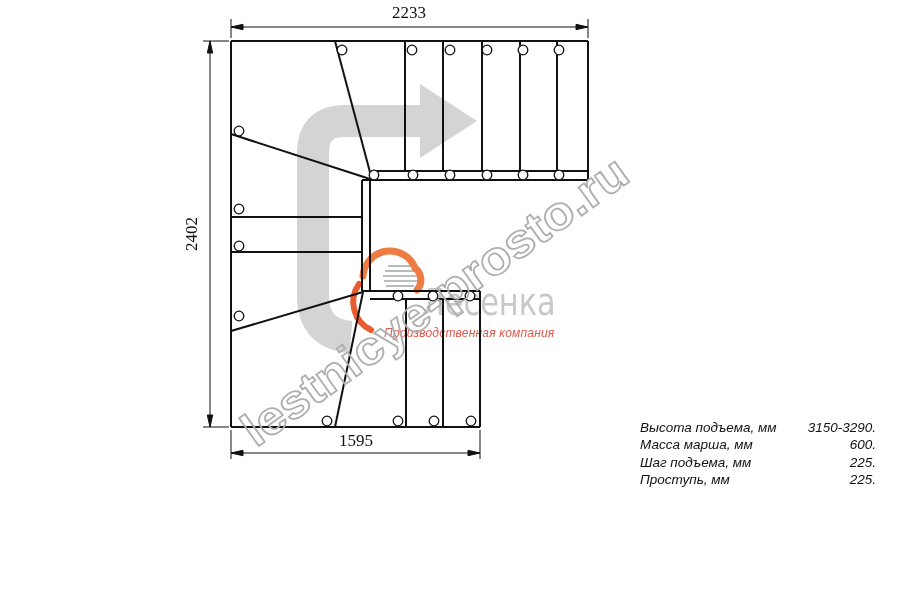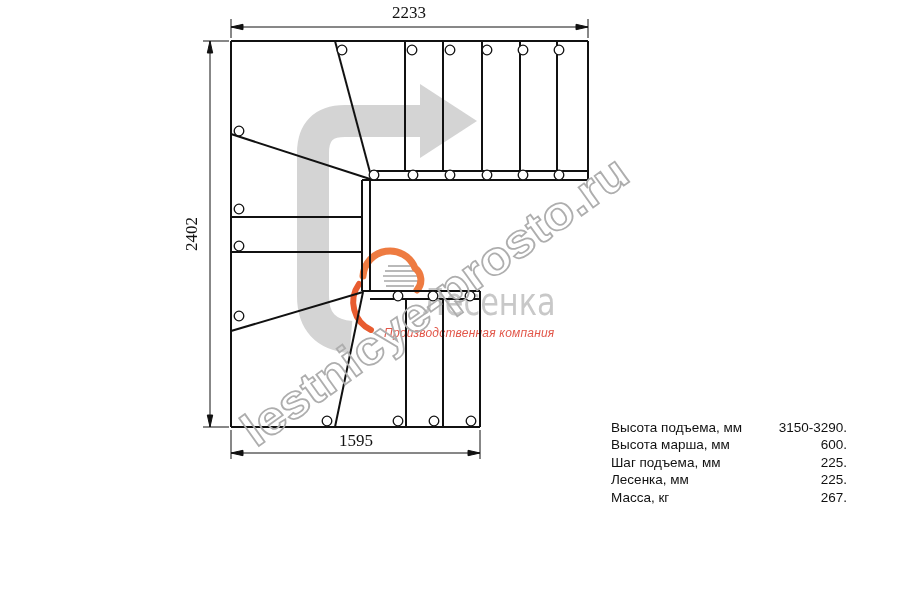--- a/index.html
+++ b/index.html
@@ -7,22 +7,22 @@
          font-family:"Liberation Sans",sans-serif;}
   #plan-svg{position:absolute;left:0;top:0;z-index:2;}
   .dim-text{font-family:"Liberation Serif",serif;font-size:17px;fill:#111;}
   .wm-text{font-family:"Liberation Sans",sans-serif;font-weight:bold;font-size:47px;}
   .logo-brand{position:absolute;left:422px;top:281px;z-index:1;
               font-family:"DejaVu Sans",sans-serif;font-size:37px;color:#c8c8c8;
               transform:scaleX(0.82);transform-origin:left top;white-space:nowrap;}
   .logo-tagline{position:absolute;left:384px;top:326px;z-index:1;
                 font-family:"Liberation Sans",sans-serif;font-style:italic;font-size:12px;
                 color:#e2574a;letter-spacing:0.2px;white-space:nowrap;}
-  .specs{position:absolute;left:611px;top:419px;width:236px;z-index:3;
-         font-family:"Liberation Sans",sans-serif;font-size:13.5px;color:#111;}
+  .specs{position:absolute;left:640px;top:419px;width:236px;z-index:3;
+         font-family:"Liberation Sans",sans-serif;font-style:italic;font-size:13.5px;color:#111;}
   .spec-row{display:flex;justify-content:space-between;height:17.4px;line-height:17.4px;}
   .spec-label{white-space:nowrap;}
   .spec-value{white-space:nowrap;text-align:center;}
 </style>
 </head>
 <body>
 
 <div id="stage">
 
   <div class="logo-brand">Лесенка</div>
@@ -131,30 +131,26 @@
 
     <text class="wm-text" transform="translate(256,448) rotate(-35.5)" fill="none" stroke="#aeaeae" stroke-width="1.7" textLength="462" lengthAdjust="spacingAndGlyphs">lestnicye-prosto.ru</text>
   </svg>
 
   <div class="specs">
     <div class="spec-row">
       <span class="spec-label">Высота подъема, мм</span>
       <span class="spec-value">3150-3290.</span>
     </div>
     <div class="spec-row">
-      <span class="spec-label">Высота марша, мм</span>
+      <span class="spec-label">Масса марша, мм</span>
       <span class="spec-value">600.</span>
     </div>
     <div class="spec-row">
       <span class="spec-label">Шаг подъема, мм</span>
       <span class="spec-value">225.</span>
     </div>
     <div class="spec-row">
-      <span class="spec-label">Лесенка, мм</span>
+      <span class="spec-label">Проступь, мм</span>
       <span class="spec-value">225.</span>
-    </div>
-    <div class="spec-row">
-      <span class="spec-label">Масса, кг</span>
-      <span class="spec-value">267.</span>
     </div>
   </div>
 
 </div>
 
 </body></html>

